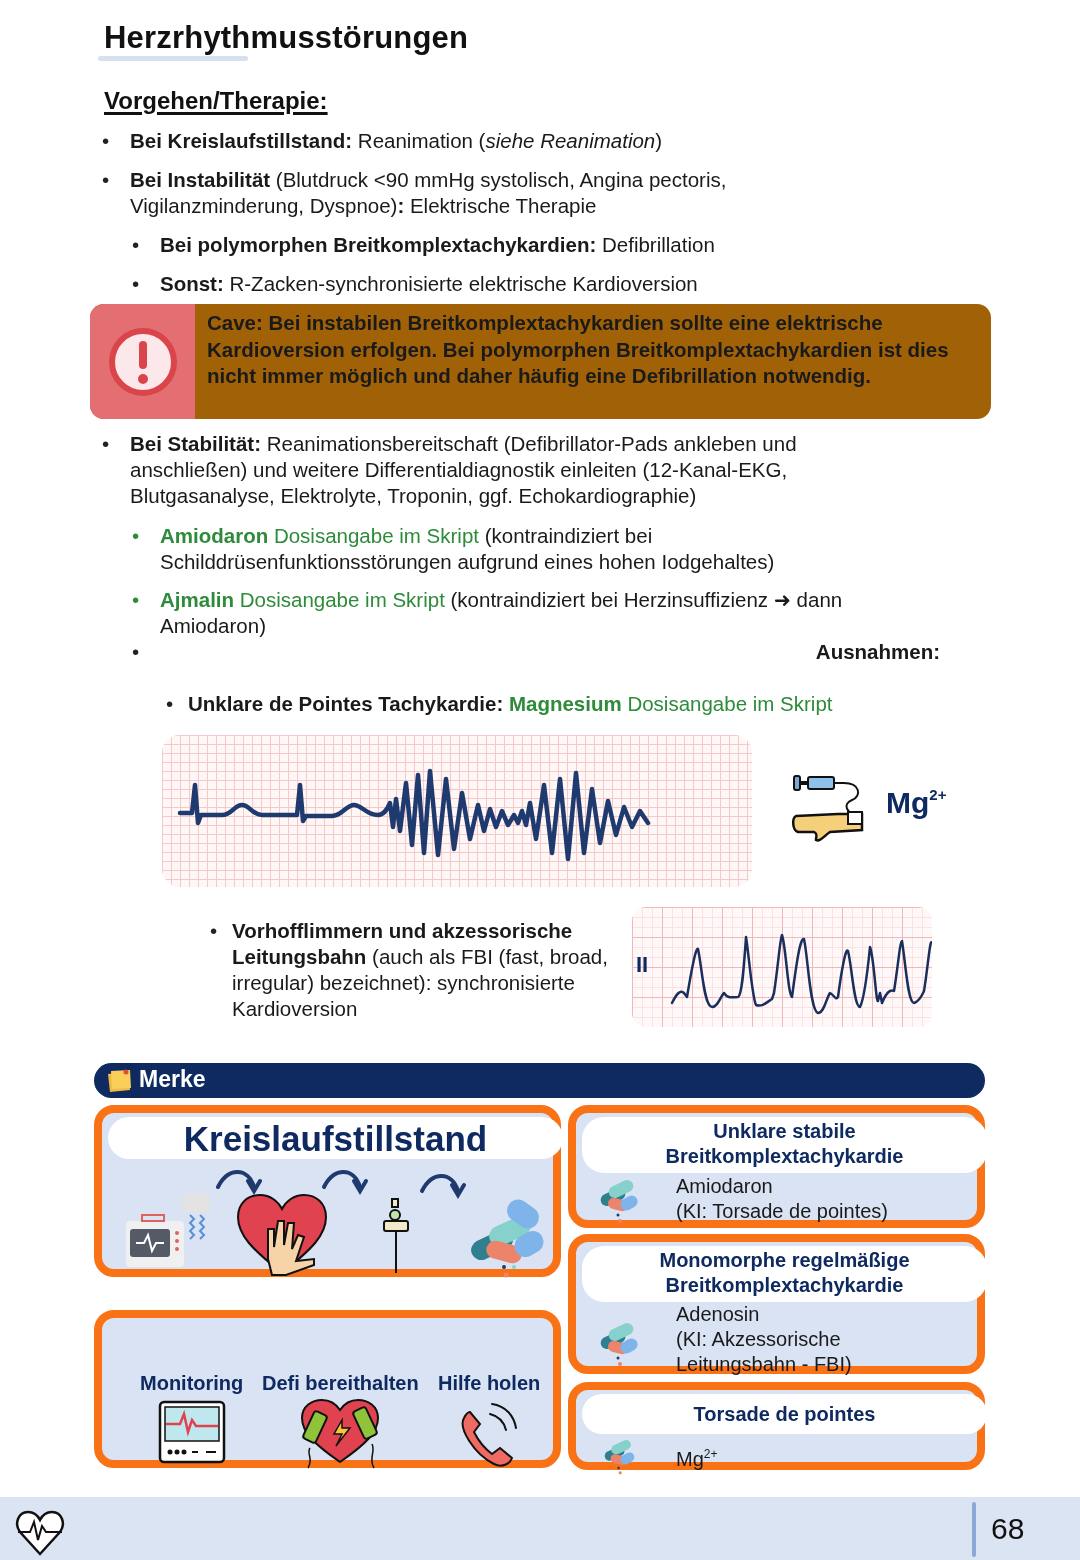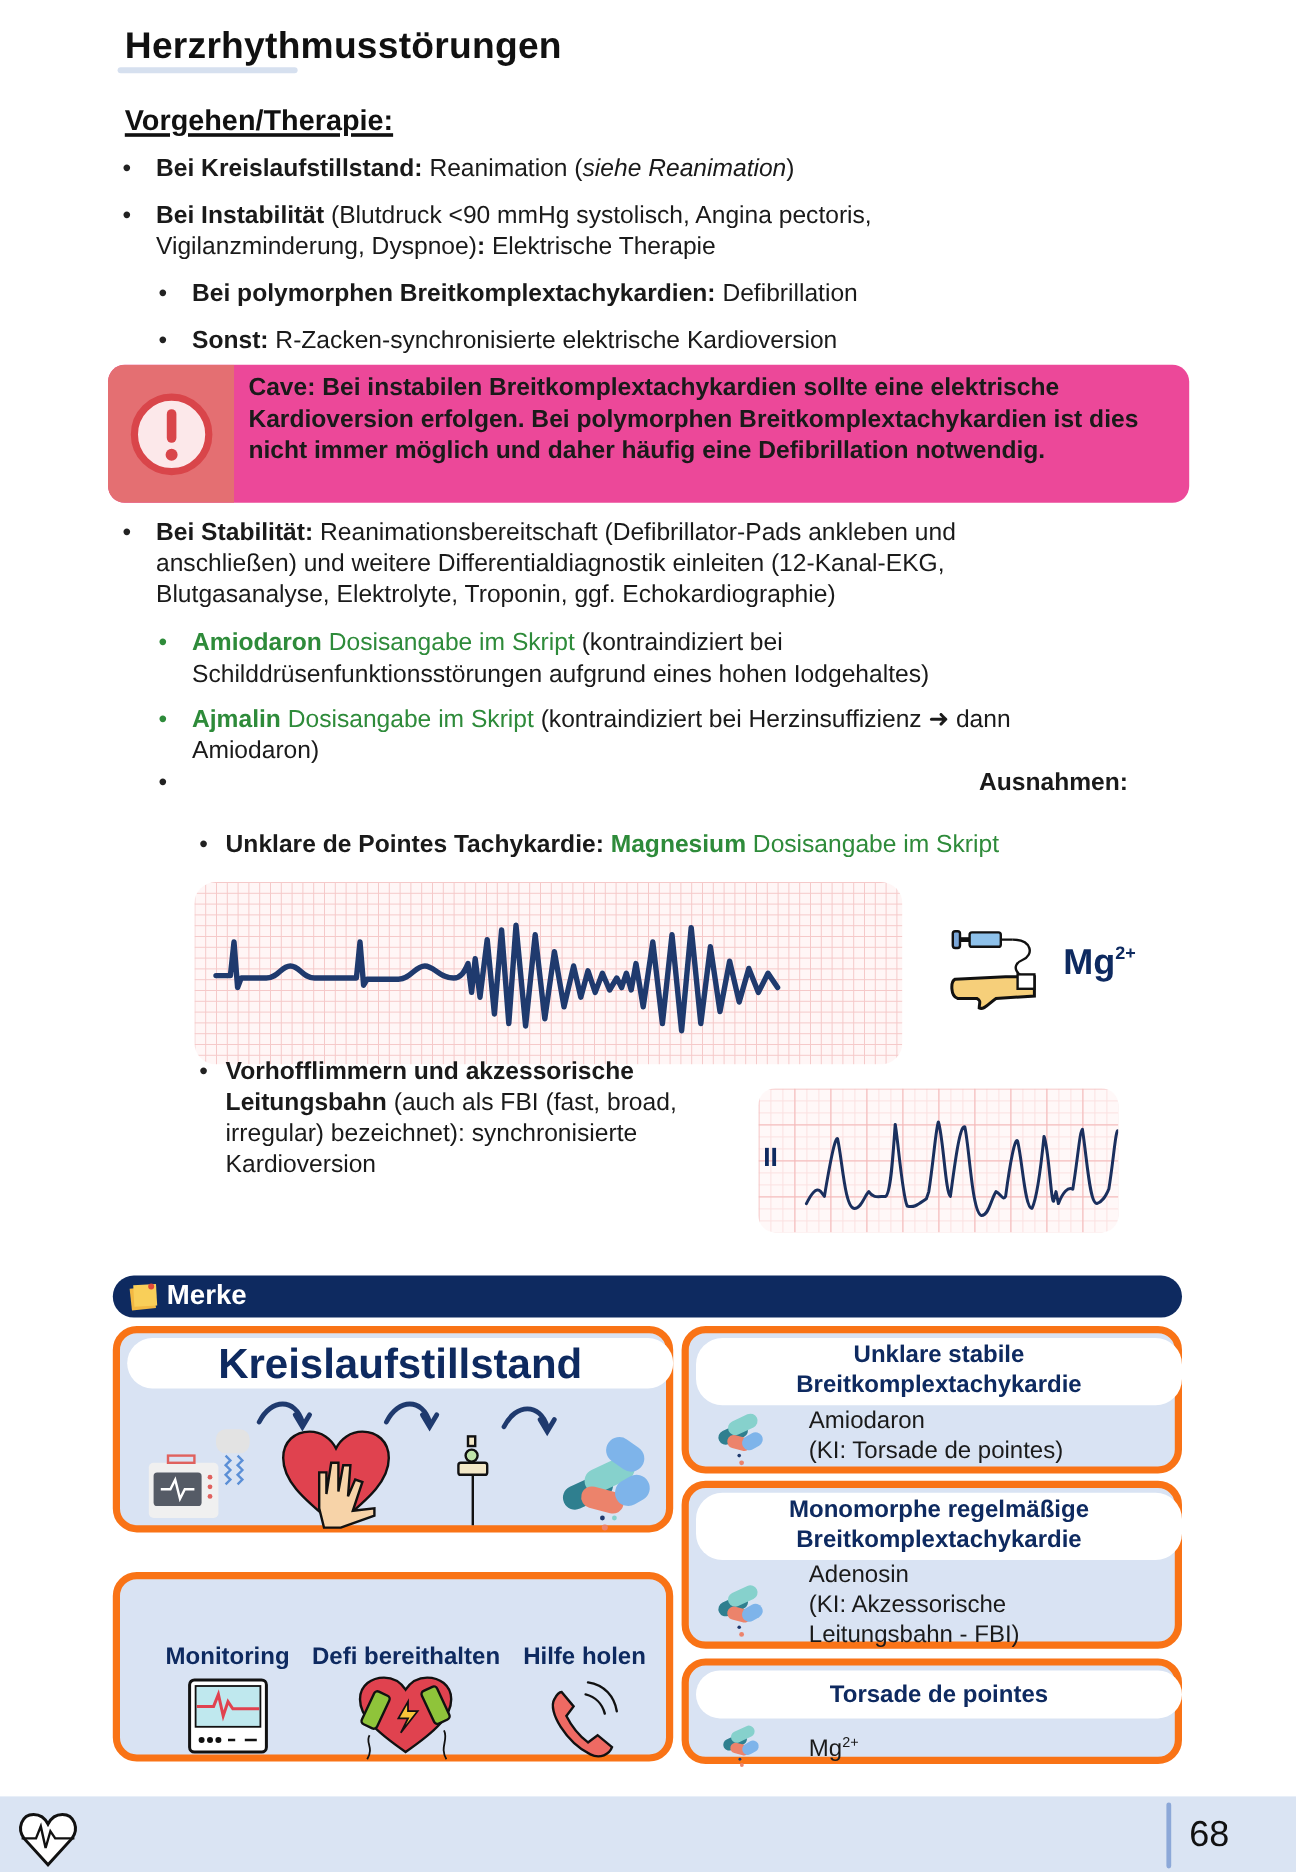--- a/index.html
+++ b/index.html
@@ -15,21 +15,21 @@
   .li.lvl1 { left: 130px; width: 760px; }
   .li.lvl2 { left: 160px; width: 780px; }
   .li.lvl3 { left: 188px; width: 760px; }
   .li.lvl3::before { left: -22px; }
   .li.green::before { color: #2e8b3a; }
   .b { font-weight: bold; }
   .i { font-style: italic; }
   .g { color: #2e8b3a; }
   .gb { color: #2e8b3a; font-weight: bold; }
 
-  .cave { position: absolute; left: 90px; top: 304px; width: 901px; height: 115px; background: #ec4899; border-radius: 14px; overflow: hidden; }
+  .cave { position: absolute; left: 90px; top: 304px; width: 901px; height: 115px; background: #a16207; border-radius: 14px; overflow: hidden; }
   .cave-side { position: absolute; left: 0; top: 0; width: 105px; height: 115px; background: #e46f72; }
   .cave-icon { position: absolute; left: 17px; top: 22px; width: 72px; height: 72px; }
   .cave-text { position: absolute; left: 117px; top: 6px; width: 770px; font-size: 20.5px; line-height: 26.5px; font-weight: bold; color: #1a1a1a; }
 
   .ecg1 { position: absolute; left: 162px; top: 735px; width: 590px; height: 152px; border-radius: 18px; overflow: hidden;
     background-color: #fff6f6;
     background-image: linear-gradient(#f5c9c9 1px, transparent 1px), linear-gradient(90deg, #f5c9c9 1px, transparent 1px);
     background-size: 9px 9px; }
   .ecg1 svg, .ecg2 svg { position: absolute; left: 0; top: 0; }
   .mg-icon { position: absolute; left: 790px; top: 772px; width: 82px; height: 72px; }
@@ -39,21 +39,21 @@
   .ecg2 { position: absolute; left: 632px; top: 907px; width: 300px; height: 120px; border-radius: 14px; overflow: hidden;
     background-color: #fff8f8;
     background-image: linear-gradient(#f3b7b7 1px, transparent 1px), linear-gradient(90deg, #f3b7b7 1px, transparent 1px), linear-gradient(#fbe1e1 1px, transparent 1px), linear-gradient(90deg, #fbe1e1 1px, transparent 1px);
     background-size: 30px 30px, 30px 30px, 10px 10px, 10px 10px; }
   .lead-label { position: absolute; left: 636px; top: 952px; font-size: 22px; font-weight: bold; color: #0e2a60; }
 
   .merke-bar { position: absolute; left: 94px; top: 1063px; width: 891px; height: 35px; background: #0e2a60; border-radius: 18px; }
   .merke-icon { position: absolute; left: 106px; top: 1068px; width: 28px; height: 25px; }
   .merke-text { position: absolute; left: 139px; top: 1066px; font-size: 23px; font-weight: bold; color: #fff; }
 
-  .card { position: absolute; background: #d9e3f3; border-radius: 20px; border: 6px solid #f97316; }
+  .card { position: absolute; background: #d9e3f3; border-radius: 20px; border: 8px solid #f97316; }
   .card-head { position: absolute; background: #fff; border-radius: 22px; text-align: center; color: #0e2a60; font-weight: bold; }
 
   .k-card { left: 94px; top: 1105px; width: 467px; height: 172px; }
   .k-head { left: 6px; top: 4px; width: 455px; height: 42px; font-size: 35px; line-height: 44px; }
 
   .s-card { left: 94px; top: 1310px; width: 467px; height: 158px; }
   .s-head { left: 6px; top: 4px; width: 455px; height: 38px; font-size: 33px; line-height: 40px; }
   .s-label { position: absolute; font-size: 20px; font-weight: bold; color: #0e2a60; top: 54px; text-align: center; }
 
   .r-card { left: 568px; width: 417px; }
@@ -129,21 +129,21 @@
   <rect x="4" y="4" width="6" height="14" rx="2" fill="#7ba7d9" stroke="#111" stroke-width="2"></rect>
   <rect x="10" y="9" width="8" height="4" fill="#111"></rect>
   <rect x="18" y="5" width="26" height="12" rx="2" fill="#8ec1ea" stroke="#111" stroke-width="2"></rect>
   <path d="M44,11 L54,11" stroke="#111" stroke-width="2"></path>
   <path d="M54,11 C70,11 72,24 62,28 C52,32 56,42 70,44" fill="none" stroke="#111" stroke-width="2"></path>
   <path d="M6,44 L48,42 L72,42 L72,58 L40,60 C34,64 30,70 26,68 C26,64 28,62 24,60 L8,60 C2,58 2,46 6,44 Z" fill="#f6cf7a" stroke="#111" stroke-width="2.5"></path>
   <rect x="58" y="40" width="14" height="12" fill="#fff" stroke="#111" stroke-width="2"></rect>
 </svg>
 <div class="mg-label"><span>Mg</span><sup>2+</sup></div>
 
-<div class="li lvl3" style="top:880px; width:420px;">
+<div class="li lvl3" style="top:918px; width:420px;margin-left:44px;">
   <span class="b">Vorhofflimmern und akzessorische Leitungsbahn</span><span> (auch als FBI (fast, broad, irregular) bezeichnet): synchronisierte Kardioversion</span>
 </div>
 
 <div class="ecg2">
   <svg width="300" height="120" viewBox="0 0 300 120">
     <path fill="none" stroke="#1a2f5e" stroke-width="2.5" stroke-linejoin="round" stroke-linecap="round" d="M40,96 C44,88 48,82 52,86 L55,90 C60,60 64,40 66,42 C70,60 72,100 80,100 C86,100 88,90 92,86 C96,92 100,90 106,90 C110,88 112,60 114,30 C116,40 120,90 124,98 C130,100 134,96 140,92 L142,86 C146,60 148,32 150,28 C154,40 156,88 160,90 C164,60 168,30 172,32 C176,50 178,104 186,106 C192,106 194,92 198,86 C202,88 204,94 206,90 C210,60 214,40 216,44 C220,60 222,100 228,100 C232,92 236,60 238,40 C242,50 244,96 246,94 L248,86 L250,96 C254,86 258,82 262,84 C266,60 268,34 270,34 C274,60 276,96 282,96 C288,94 290,88 292,84 C296,60 298,30 300,36"></path>
   </svg>
 </div>
 <div class="lead-label">II</div>
 

